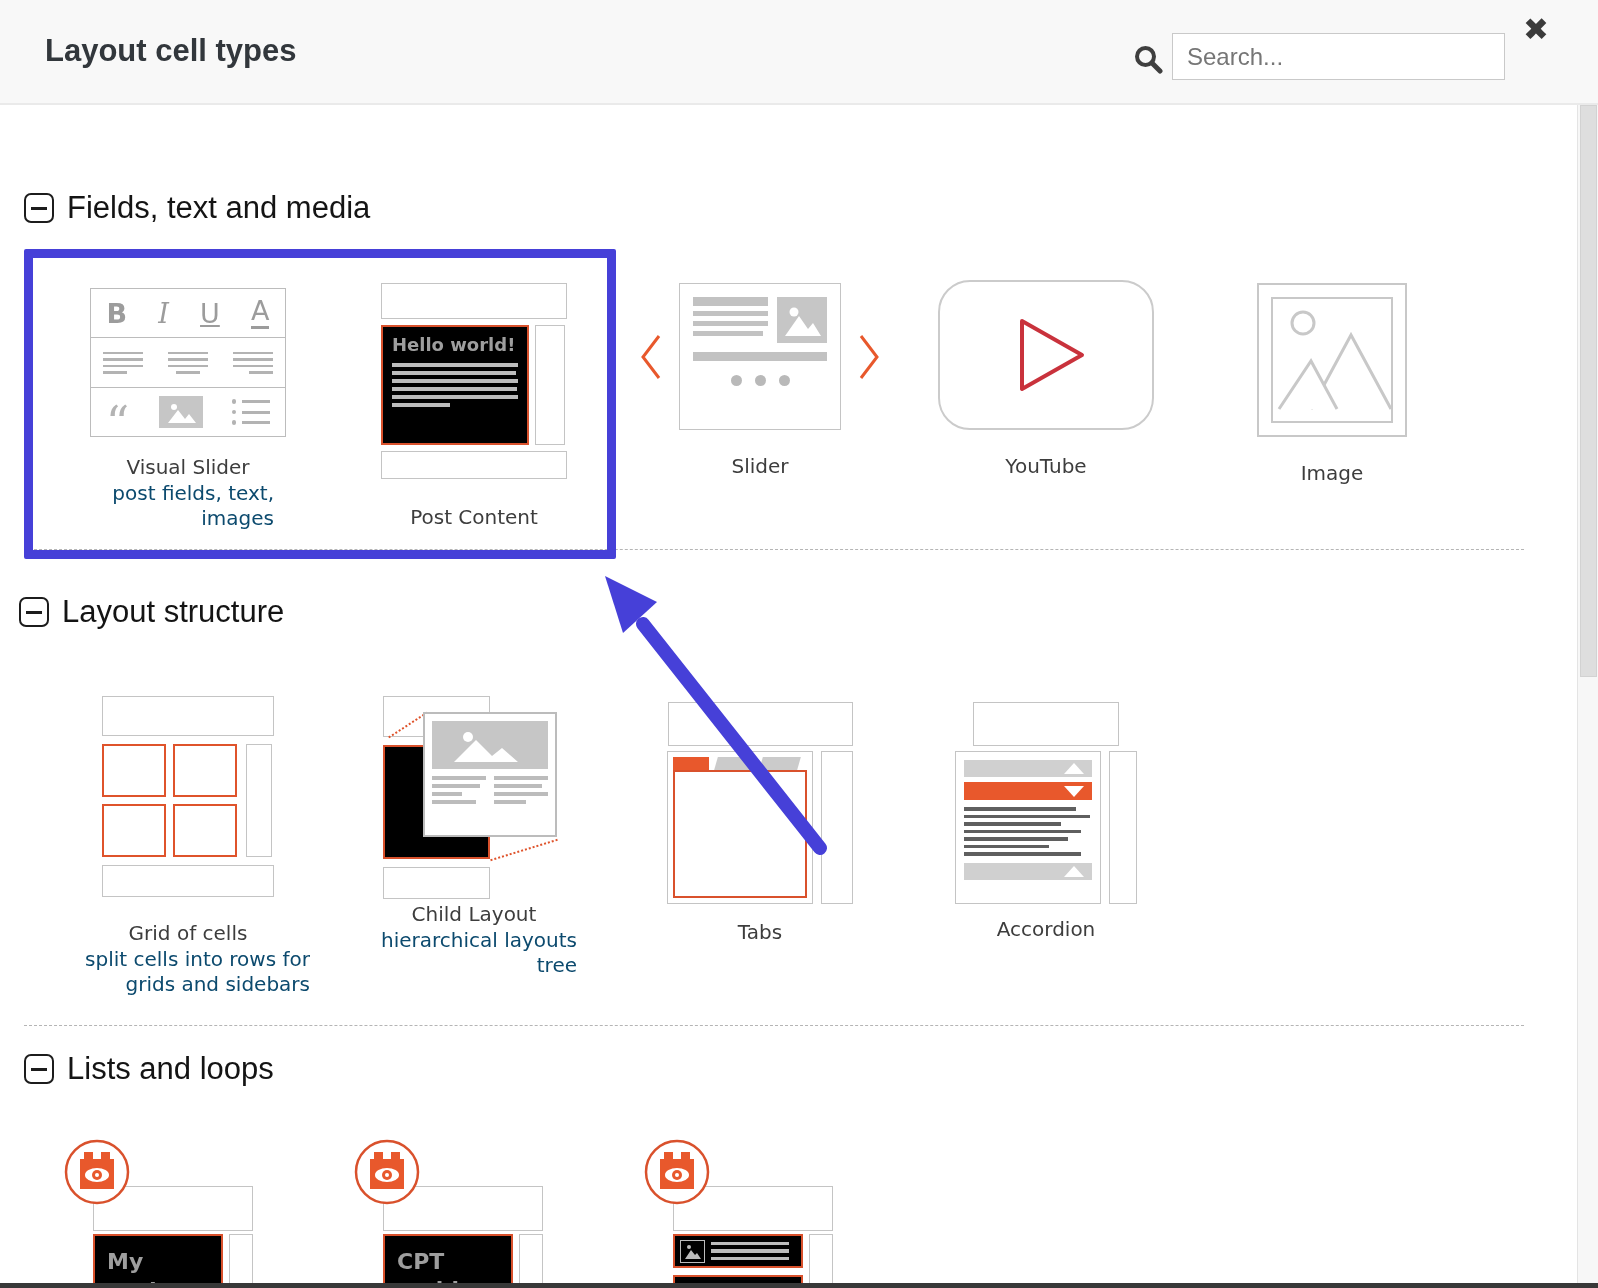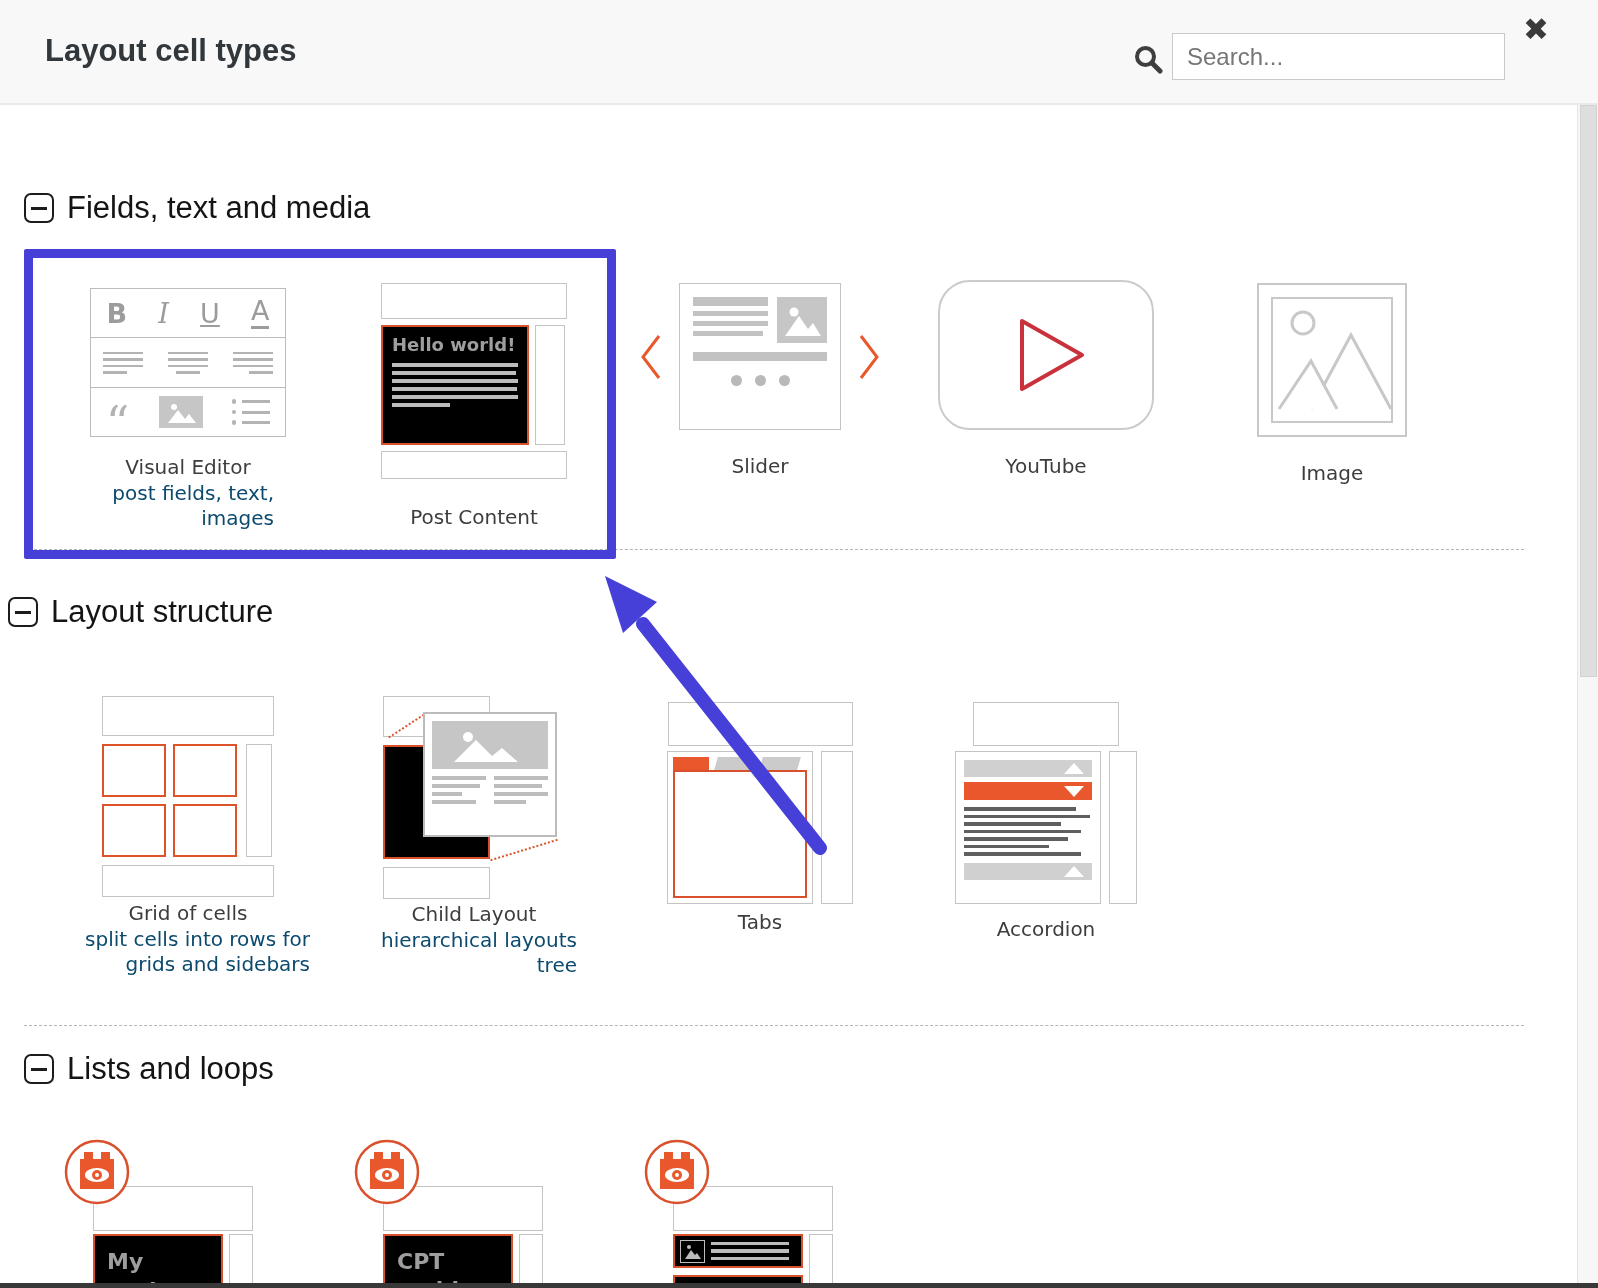--- a/index.html
+++ b/index.html
@@ -26,21 +26,21 @@
                     background:#f7f7f7; border-left:1px solid #e4e4e4; z-index:15; }
   .scrollbar-thumb{ position:absolute; left:2px; top:0px; width:17px; height:572px;
                     background:#dedede; border:1px solid #d2d2d2; }
 
   
   .section-heading{ position:absolute; display:flex; align-items:center; gap:13px; z-index:5; }
   .collapse-icon{ width:30px; height:30px; border:2.5px solid #1c1c1c; border-radius:7px;
                   display:flex; align-items:center; justify-content:center; }
   .collapse-icon::after{ content:""; width:16px; height:3px; background:#1c1c1c; }
   .section-title{ font-family:"Liberation Sans", sans-serif; font-size:31px; color:#141414; }
-  .h1{ left:24px; top:190px;align-items:center; } .h2{ left:8px; top:594px; } .h3{ left:24px; top:1051px; }
+  .h1{ left:24px; top:190px;align-items:center; } .h2{ left:19px; top:594px; } .h3{ left:24px; top:1051px; }
   .divider{ position:absolute; left:24px; width:1500px; border-top:1px dashed #b5b5b5; }
   .d1{ top:549px; } .d2{ top:1025px; }
 
   
   .card{ position:absolute; width:286px; display:flex; flex-direction:column; align-items:center;
          cursor:pointer; z-index:5; }
   .r1{ top:250px; } .r2{ top:685px; }
   .c1{ left:45px; } .c2{ left:331px; } .c3{ left:617px; } .c4{ left:903px; } .c5{ left:1189px; }
   .card-label{ font-size:20px; color:#3d3d3d; text-align:center; line-height:1.28; }
   .card-sublabel{ font-size:20px; color:#0c4a6e; text-align:right; line-height:1.28; }
@@ -109,21 +109,21 @@
   .img-inner{ width:100%; height:100%; border:2px solid #c8c8c8; overflow:hidden; }
 
   
   .grid-icon{ width:172px; margin-top:11px; display:flex; flex-direction:column; }
   .grid-header{ height:40px; }
   .grid-mid{ display:flex; margin-top:8px; }
   .grid-cells{ display:grid; grid-template-columns:64px 64px; grid-template-rows:53px 53px; gap:7px; }
   .grid-cell{ border:2px solid #df532b; }
   .grid-side{ width:26px; height:113px; margin-left:9px; }
   .grid-footer{ height:32px; margin-top:8px; }
-  .grid-label{ margin-top:4px; }
+  .grid-label{ margin-top:24px; }
 
   
   .child-zone{ position:relative; width:286px; height:217px; }
   .child-base{ position:absolute; left:52px; top:11px; width:107px; }
   .child-base .hd{ height:41px; } .child-base .cell{ height:114px; margin-top:8px; }
   .child-base .ft{ height:32px; margin-top:8px; }
   .child-card{ position:absolute; left:92px; top:27px; width:134px; height:125px;
                background:#fff; border:2px solid #bcbcbc; padding:7px; z-index:3; }
   .child-img{ width:116px; height:48px; }
   .child-cols{ display:flex; gap:8px; margin-top:7px; }
@@ -136,21 +136,21 @@
 
   
   .tabs-header{ width:185px; height:44px; margin-top:17px; }
   .tabs-main{ display:flex; margin-top:5px; }
   .tabs-box{ width:146px; height:153px; padding:5px; }
   .tab-strip{ display:flex; height:13px; }
   .tab-active{ width:36px; height:13px; background:#e8582c; }
   .tab-gray{ width:38px; height:13px; background:#cbcbcb; transform:skewX(-16deg); margin-left:7px; }
   .tabs-content{ width:100%; height:128px; border:2px solid #d9512c; }
   .tabs-side{ width:32px; height:153px; margin-left:8px; }
-  .tabs-label{ margin-top:6px; }
+  .tabs-label{ margin-top:16px; }
 
   
   .acc-header{ width:146px; height:44px; margin-top:17px; }
   .acc-main{ display:flex; margin-top:5px; }
   .acc-box{ width:146px; height:153px; padding:8px; }
   .acc-bar{ position:relative; height:17px; background:#d0d0d0; }
   .acc-bar-orange{ position:relative; height:18px; background:#e8582c; margin-top:5px; }
   .tri-up{ position:absolute; right:8px; bottom:3px; width:0; height:0;
            border-left:10px solid transparent; border-right:10px solid transparent;
            border-bottom:11px solid #fff; }
@@ -256,21 +256,21 @@
               <i></i>
               <b></b>
             </span>
           <span class="list-row">
               <i></i>
               <b></b>
             </span>
         </span>
       </div>
     </div>
-    <div class="card-label ve-label">Visual Editor</div>
+    <div class="card-label ve-label">Visual Slider</div>
     <div class="card-sublabel" style="width:172px">post fields, text, images</div>
   </div>
 
   <div class="card r1 c2">
     <div class="pc-icon">
       <div class="gb pc-header"></div>
       <div class="pc-body">
         <div class="ob pc-main">
           <div class="pc-title">Hello world!</div>
           <div class="bar" style="width:126px"></div>

